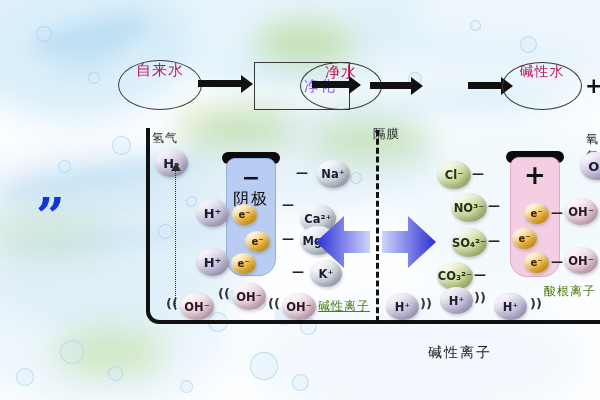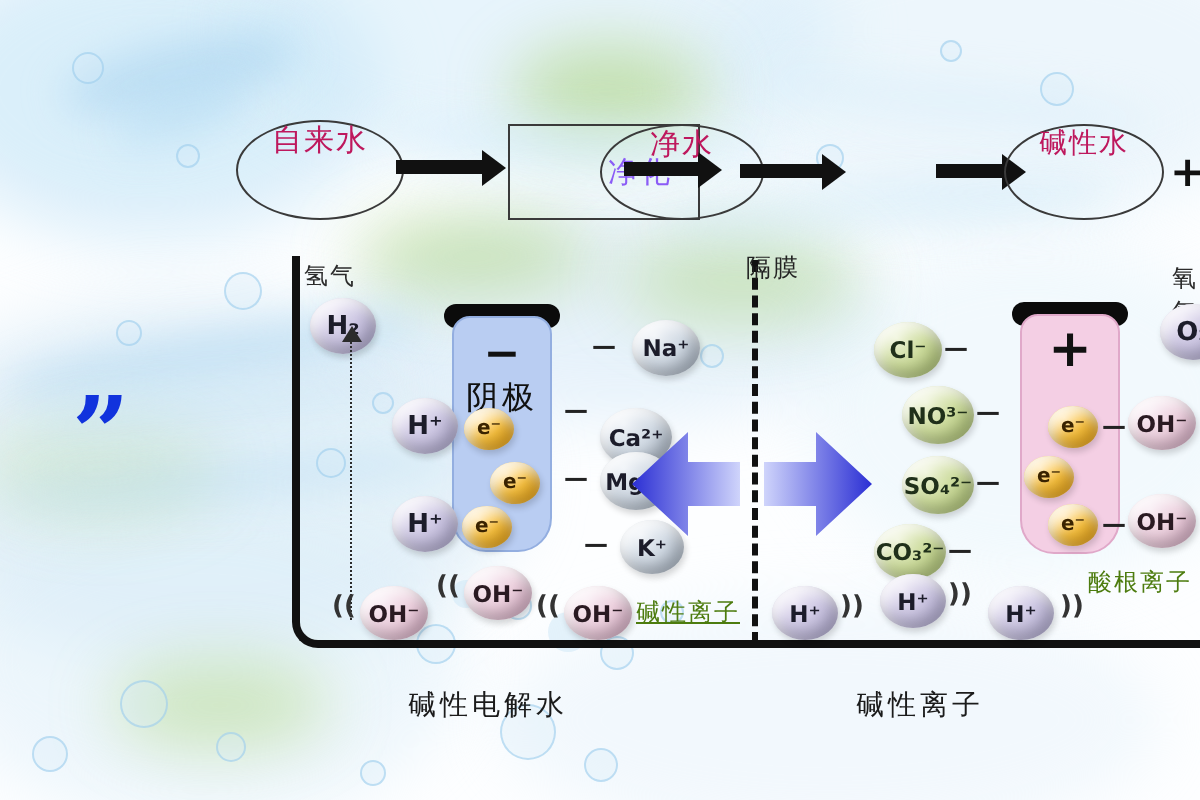--- a/index.html
+++ b/index.html
@@ -198,21 +198,20 @@
   <div class="dash" style="left:282px;top:232px;">—</div>
   <div class="dash" style="left:292px;top:265px;">—</div>
 
   <div class="paren" style="left:166px;top:296px;">((</div>
   <div class="ion ion-pink" style="left:180px;top:293px;width:34px;height:27px;">OH⁻</div>
   <div class="paren" style="left:218px;top:286px;">((</div>
   <div class="ion ion-pink" style="left:232px;top:283px;width:34px;height:27px;">OH⁻</div>
   <div class="paren" style="left:268px;top:296px;">((</div>
   <div class="ion ion-pink" style="left:282px;top:293px;width:34px;height:27px;">OH⁻</div>
   <div class="grp-label" style="left:318px;top:298px;text-decoration:underline;">碱性离子</div>
-  <div class="bottom-label" style="left:204px;top:344px;">碱性电解水</div>
 
   <div class="dblarrow">
     <svg width="124" height="56" viewBox="0 0 124 56">
       <defs>
         <linearGradient id="gL" x1="0" y1="0" x2="1" y2="0">
           <stop offset="0%" stop-color="#2b2fd4"></stop>
             <stop offset="100%" stop-color="#cfd4fb"></stop>
         </linearGradient>
         <linearGradient id="gR" x1="0" y1="0" x2="1" y2="0">
           <stop offset="0%" stop-color="#cfd4fb"></stop>

